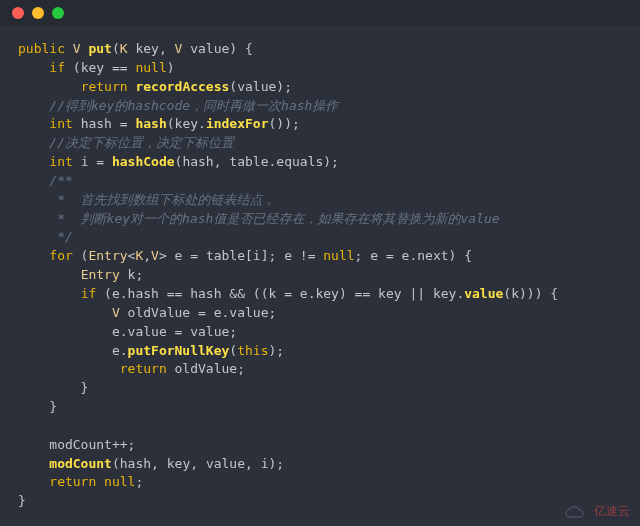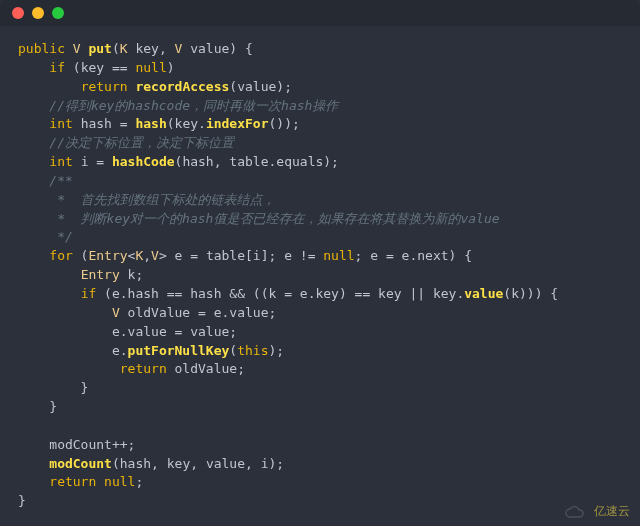--- a/index.html
+++ b/index.html
@@ -35,21 +35,21 @@
   }
   .kw { color: #eab308; }          
   .type { color: #ebcb8b; }        
   .type2 { color: #eab308; }
   .fn { color: #fde047; font-weight: bold; }
   .cm { color: #65737e; font-style: italic; }
   .watermark {
     position: absolute;
     right: 10px;
     bottom: 6px;
-    color: #fde047;
+    color: #ef4444;
     opacity: 0.55;
     font-size: 12px;
     display:flex;
     align-items:center;
     gap:8px;
   }
   .watermark svg { opacity:0.6; }
 </style>
 </head>
 <body>

